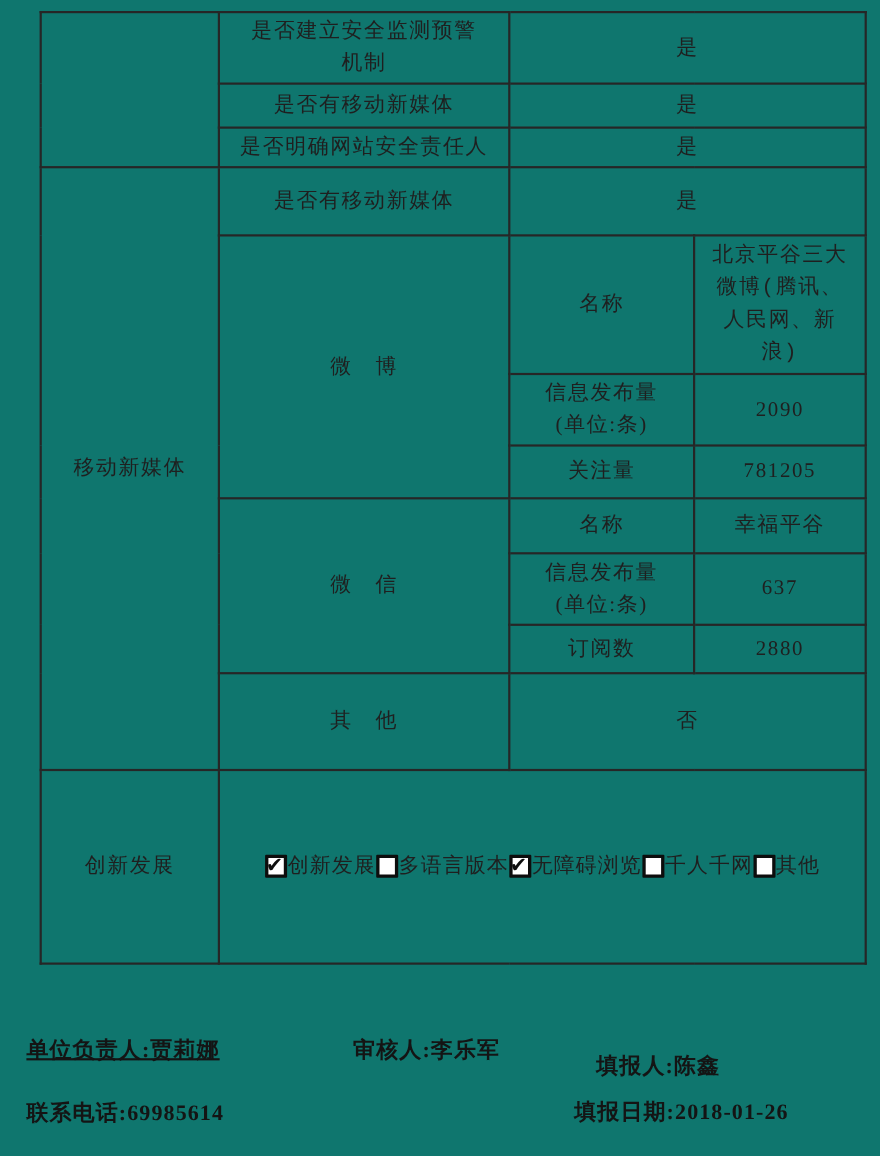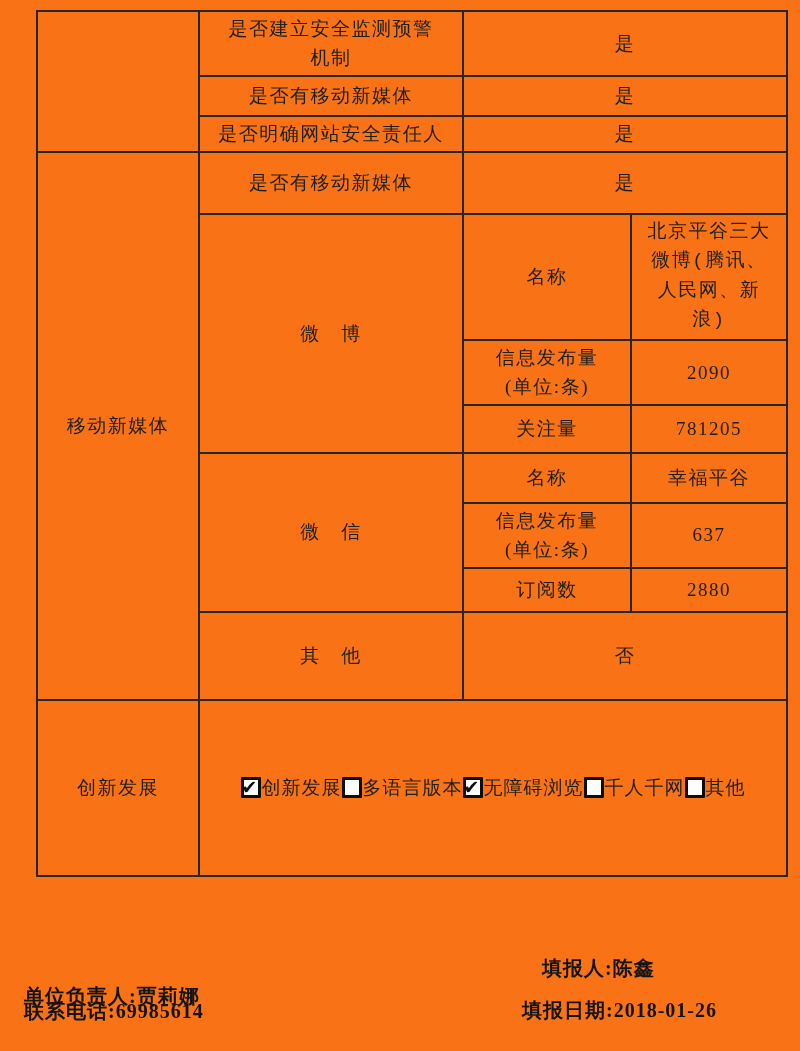--- a/index.html
+++ b/index.html
@@ -1,21 +1,21 @@
 <!DOCTYPE html>
 <html><head>
 <meta charset="utf-8">
 <style>
   html,body{margin:0;padding:0;background:#ffffff;}
   body{
     width:800px;height:1051px;position:relative;overflow:hidden;
     font-family:"Liberation Serif","DejaVu Serif",serif;
     color:#1f1f1f;
   }
-  .canvas{position:relative;width:800px;height:1051px;background:#f97316;}
+  .canvas{position:relative;width:800px;height:1051px;background:#0f766e;}
 
   table.report{
     position:absolute;left:36px;top:10px;width:750px;
     border-collapse:collapse;table-layout:fixed;
   }
   table.report td{
     border:2px solid #262626;
     text-align:center;vertical-align:middle;
     font-size:19px;line-height:1.55;letter-spacing:1.5px;
     white-space:pre-line;
@@ -44,21 +44,21 @@
     font-family:"DejaVu Sans",sans-serif;
     letter-spacing:0;
   }
 
   
   .footer-item{
     position:absolute;
     font-size:20px;font-weight:bold;letter-spacing:1px;
     color:#141414;white-space:nowrap;
   }
-  .f-unit{left:24px;top:983px;}
+  .f-unit{left:24px;top:941px;text-decoration:underline;}
   .f-reviewer{left:321px;top:941px;}
   .f-filler{left:542px;top:939px;margin-top:16px;}
   .f-phone{left:24px;top:998px;}
   .f-date{left:522px;top:997px;}
 </style>
 </head>
 <body>
 
 <div class="canvas">
 
@@ -164,17 +164,18 @@
                 </span>
             <span>其他</span>
           </span>
         </div>
       </td>
     </tr>
   </tbody>
     </table>
 
   <div class="footer-item f-unit">单位负责人:贾莉娜</div>
+  <div class="footer-item f-reviewer">审核人:李乐军</div>
   <div class="footer-item f-filler">填报人:陈鑫</div>
   <div class="footer-item f-phone">联系电话:69985614</div>
   <div class="footer-item f-date">填报日期:2018-01-26</div>
 
 </div>
 
 </body></html>

